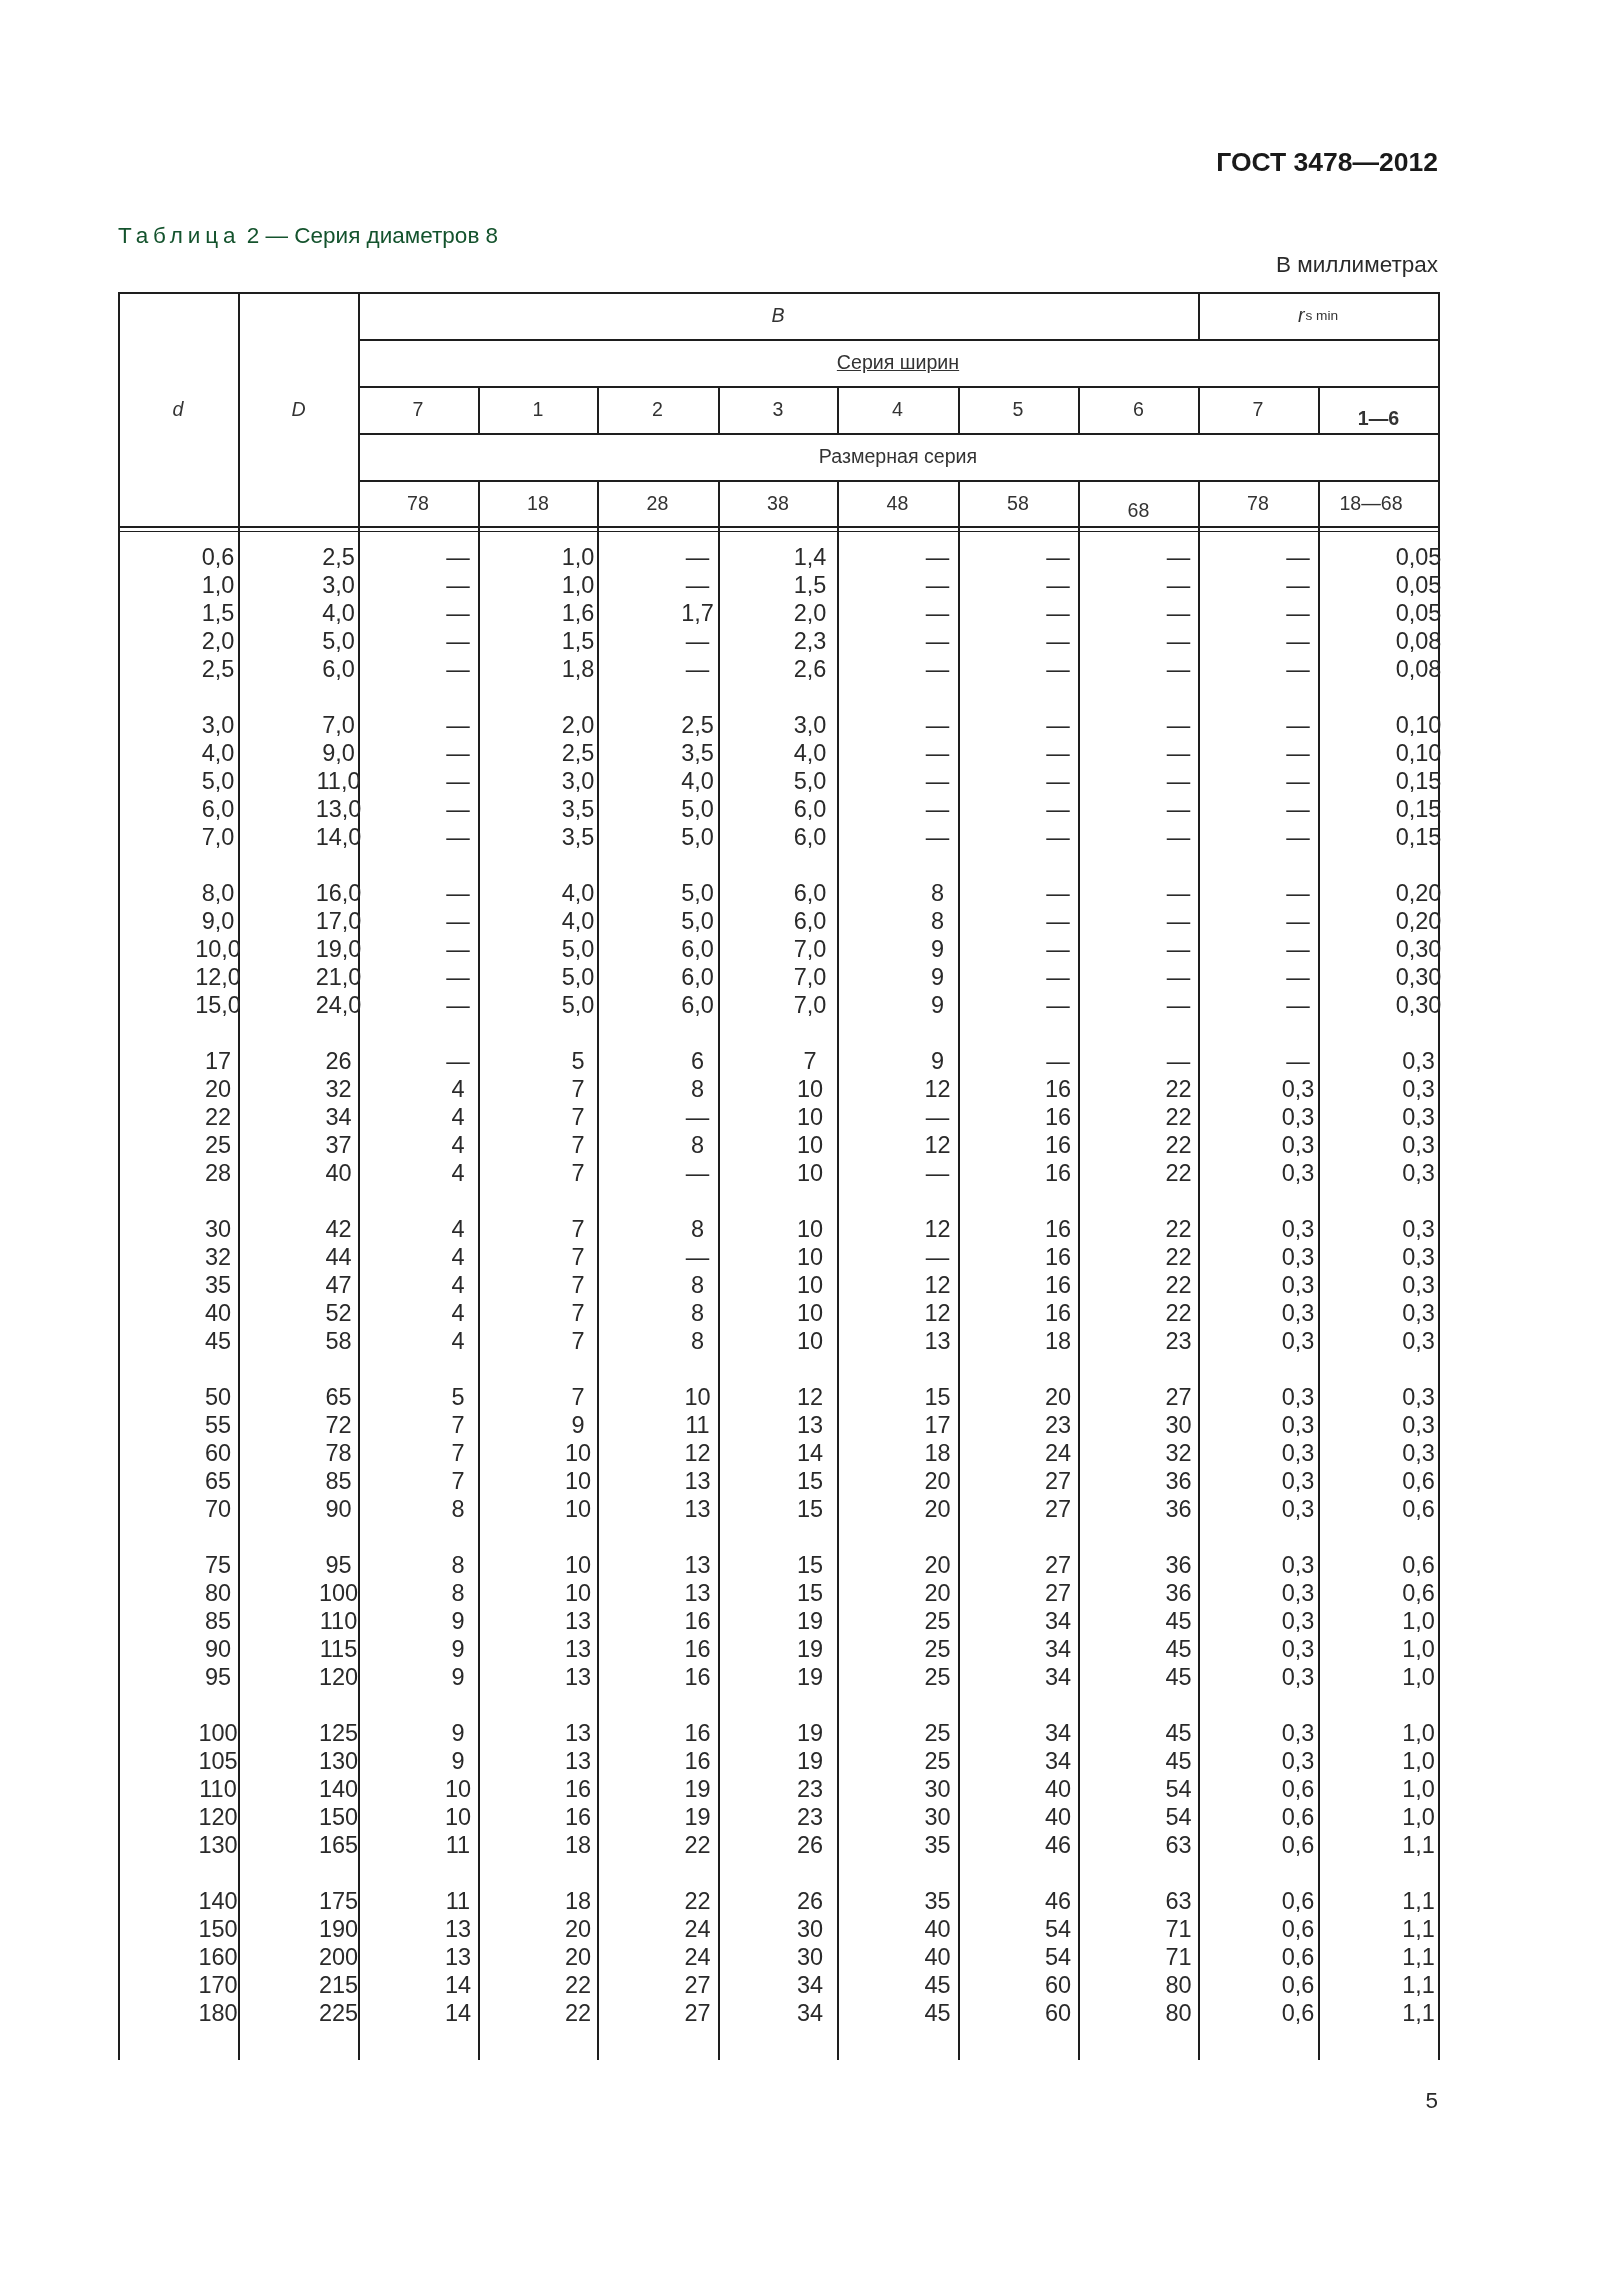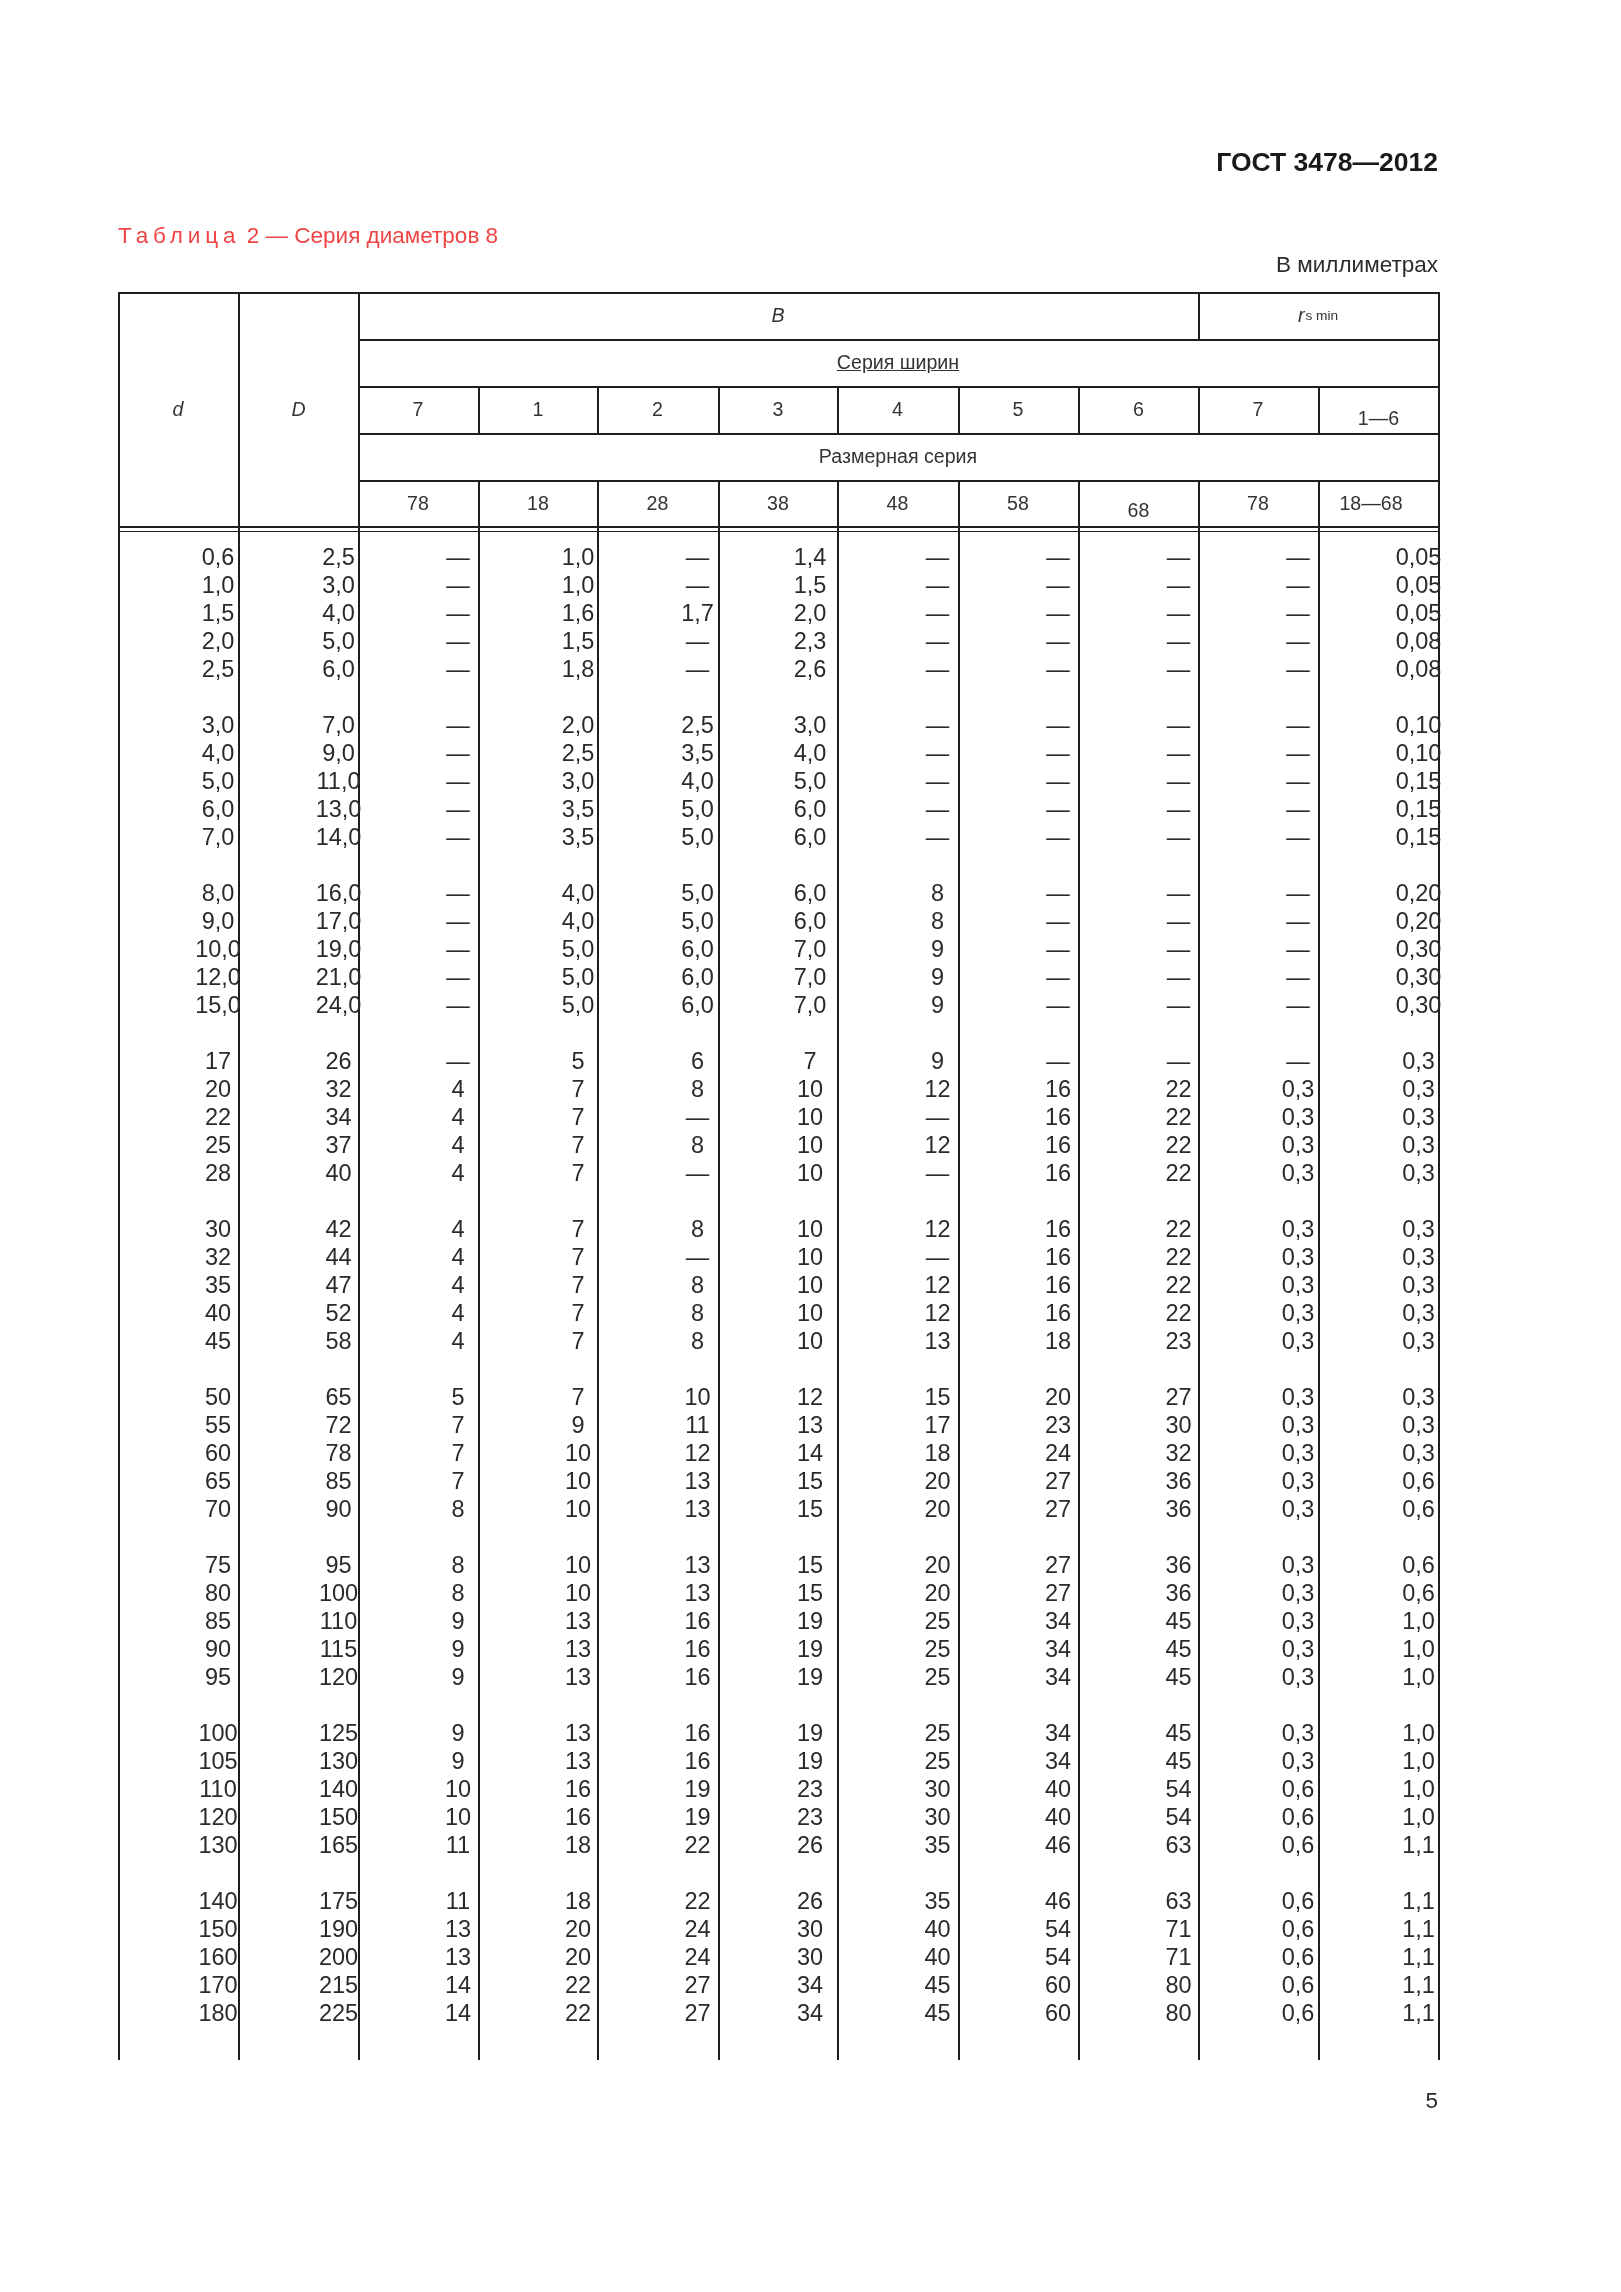--- a/index.html
+++ b/index.html
@@ -1,18 +1,18 @@
 <!DOCTYPE html>
 <html><head>
 <meta charset="utf-8">
 <style>
   html, body { margin:0; padding:0; background:#fff; }
   body { width:1621px; height:2293px; position:relative; font-family:"Liberation Sans", sans-serif; color:#222; overflow:hidden; }
   .doc-id { position:absolute; right:183px; top:147px; font-size:26.5px; font-weight:bold; color:#1a1a1a; }
-  .caption { position:absolute; left:118px; top:223px; font-size:22.5px; color:#ef4444; }
+  .caption { position:absolute; left:118px; top:223px; font-size:22.5px; color:#14532d; }
   .caption .spaced { letter-spacing:4.9px; }
   .units { position:absolute; right:183px; top:252px; font-size:22.5px; color:#2a2a2a; }
   .page-num { position:absolute; right:183px; top:2088px; font-size:22.5px; color:#2a2a2a; }
 
   .tbl { position:absolute; left:118px; top:292px; width:1320px; height:1768px; }
   .hline { position:absolute; height:0; border-top:2px solid #1e1e1e; }
   .vline { position:absolute; width:0; border-left:2px solid #1e1e1e; }
   .hcell { position:absolute; display:flex; align-items:center; justify-content:center; font-size:19.6px; color:#333; }
   .hcell.it { font-style:italic; }
   .sub { font-size:13.7px; font-style:normal; vertical-align:-4.9px; margin-left:1px; }
@@ -72,21 +72,21 @@
     </div>
     <div class="hcell" style="left: 240px; top: 47px; width: 1080px; height: 47px; text-decoration: underline;">Серия ширин</div>
     <div class="hcell" style="left: 240px; top: 94px; width: 120px; height: 47px;">7</div>
     <div class="hcell" style="left: 360px; top: 94px; width: 120px; height: 47px;">1</div>
     <div class="hcell" style="left: 479px; top: 94px; width: 121px; height: 47px;">2</div>
     <div class="hcell" style="left: 600px; top: 94px; width: 120px; height: 47px;">3</div>
     <div class="hcell" style="left: 719px; top: 94px; width: 121px; height: 47px;">4</div>
     <div class="hcell" style="left: 840px; top: 94px; width: 120px; height: 47px;">5</div>
     <div class="hcell" style="left: 960px; top: 94px; width: 121px; height: 47px;">6</div>
     <div class="hcell" style="left: 1080px; top: 94px; width: 120px; height: 47px;">7</div>
-    <div class="hcell" style="left: 1200px; top: 94px; width: 121px; height: 65px;">1—6</div>
+    <div class="hcell" style="left: 1200px; top: 94px; width: 121px; height: 65px; font-weight: bold;">1—6</div>
     <div class="hcell" style="left: 240px; top: 141px; width: 1080px; height: 47px;">Размерная серия</div>
     <div class="hcell" style="left: 240px; top: 188px; width: 120px; height: 46px;">78</div>
     <div class="hcell" style="left: 360px; top: 188px; width: 120px; height: 46px;">18</div>
     <div class="hcell" style="left: 479px; top: 188px; width: 121px; height: 46px;">28</div>
     <div class="hcell" style="left: 600px; top: 188px; width: 120px; height: 46px;">38</div>
     <div class="hcell" style="left: 719px; top: 188px; width: 121px; height: 46px;">48</div>
     <div class="hcell" style="left: 840px; top: 188px; width: 120px; height: 46px;">58</div>
     <div class="hcell" style="left: 960px; top: 188px; width: 121px; height: 60px;">68</div>
     <div class="hcell" style="left: 1080px; top: 188px; width: 120px; height: 46px;">78</div>
     <div class="hcell" style="left: 1200px; top: 188px; width: 106px; height: 46px;">18—68</div>

